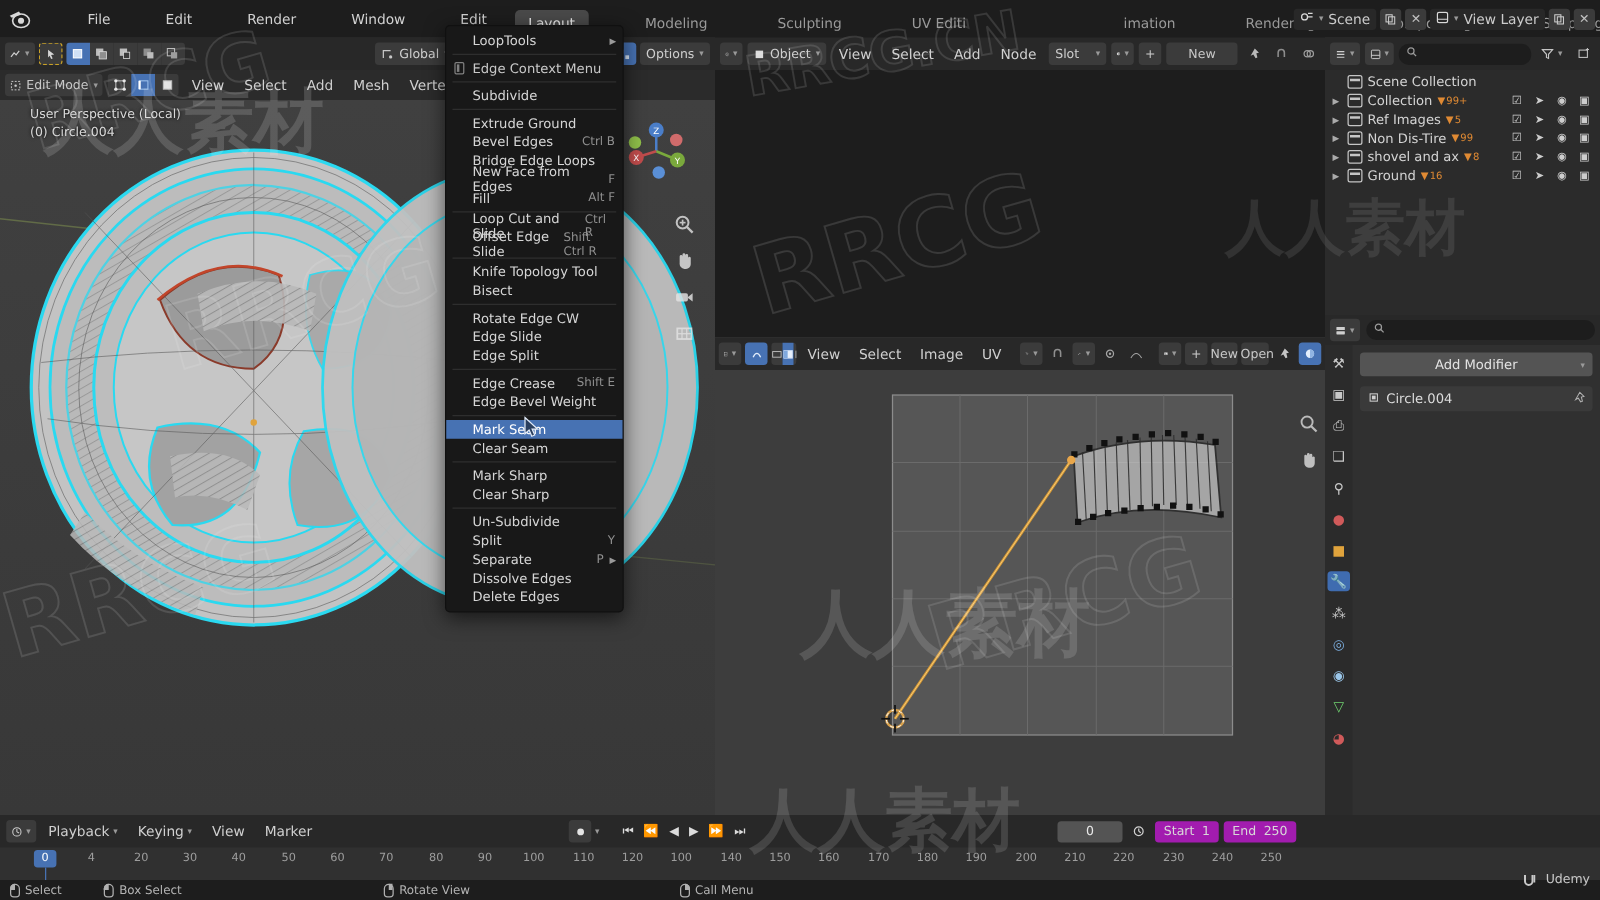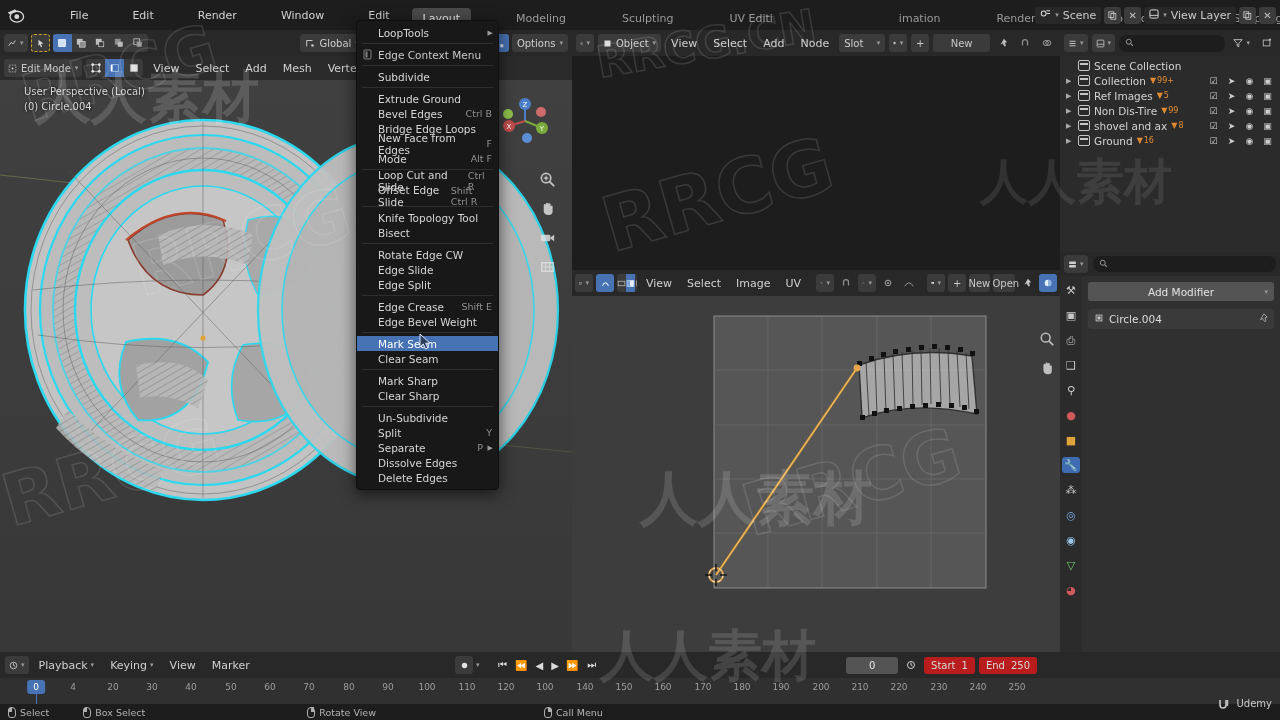--- a/index.html
+++ b/index.html
@@ -141,21 +141,21 @@
     margin-top: 8px; height: 20px; background: #3a3a3a; border-radius: 3px; display: flex;
     align-items: center; padding: 0 6px; gap: 5px; color: #dcdcdc; font-size: 10.5px;
   }
 
   
   .timeline { position: absolute; left: 0; top: 652px; width: 1280px; height: 52px; background: #2b2b2b; }
   .tl-header { height: 26px; background: #282828; display: flex; align-items: center; padding: 0 5px; gap: 4px; }
   .tl-menu { padding: 2px 6px; font-size: 11px; color: #d0d0d0; display: flex; align-items: center; gap: 3px;}
   .tl-right { margin-left: auto; display: flex; align-items: center; gap: 4px; }
   .frame-box { width: 52px; height: 17px; background: #545454; border-radius: 3px; display:flex;align-items:center;justify-content:center; font-size:10px; color:#e8e8e8;}
-  .se-box { height: 17px; background: #b91c1c; border-radius: 3px; display: flex; align-items: center; gap: 6px; padding: 0 7px; font-size: 10px; color: #d8d8d8;}
+  .se-box { height: 17px; background: #a21caf; border-radius: 3px; display: flex; align-items: center; gap: 6px; padding: 0 7px; font-size: 10px; color: #d8d8d8;}
   .nav-btns { display: flex; gap: 2px; color: #dcdcdc; font-size: 10px; align-items: center; }
   .nav-btns span { padding: 0 3px; }
   .tl-ruler { position: relative; height: 26px; background: #303030; overflow: hidden; }
   .tick { position: absolute; top: 4px; font-size: 9px; color: #9d9d9d; transform: translateX(-50%); }
   .playhead { position: absolute; top: 2px; height: 14px; background: #4772b3; border-radius: 3px; padding: 0 6px;
     display:flex;align-items:center; color:#fff; font-size:9px; transform: translateX(-50%); }
   .playline { position: absolute; top: 16px; width: 1px; height: 10px; background: #4772b3; }
 
   
   .statusbar {
@@ -1033,21 +1033,21 @@
       <span class="sc">Ctrl B</span>
     </div>
     <div class="ctx-item">
       <span>Bridge Edge Loops</span>
     </div>
     <div class="ctx-item">
       <span>New Face from Edges</span>
       <span class="sc">F</span>
     </div>
     <div class="ctx-item">
-      <span>Mode</span>
+      <span>Fill</span>
       <span class="sc">Alt F</span>
     </div>
     <div class="ctx-sep"></div>
 
     <div class="ctx-item">
       <span>Loop Cut and Slide</span>
       <span class="sc">Ctrl R</span>
     </div>
     <div class="ctx-item">
       <span>Offset Edge Slide</span>

